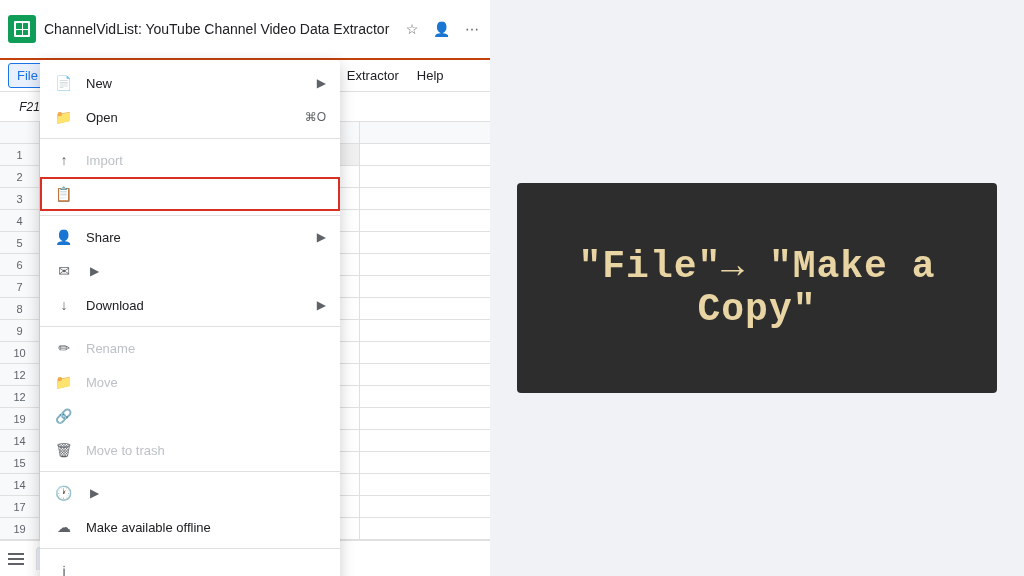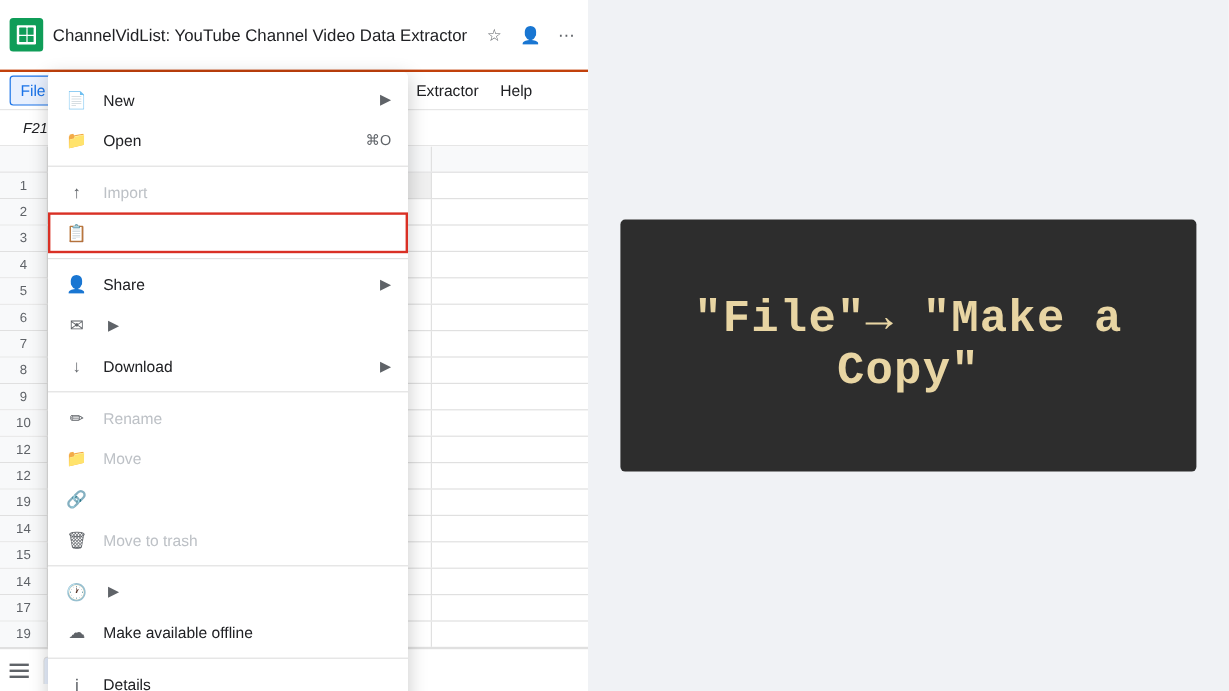--- a/index.html
+++ b/index.html
@@ -639,21 +639,20 @@
 
   <div class="file-menu-item">
     <div class="menu-icon">☁</div>
     <span class="menu-label">Make available offline</span>
   </div>
 
   <div class="menu-divider"></div>
 
   <div class="file-menu-item">
     <div class="menu-icon">ℹ</div>
-    <span class="menu-label">Details</span>
   </div>
 
 </div>
 
 <div class="right-panel">
   <div class="instruction-box">
     <div class="instruction-text">"File"→ "Make a Copy"</div>
   </div>
 </div>
 

